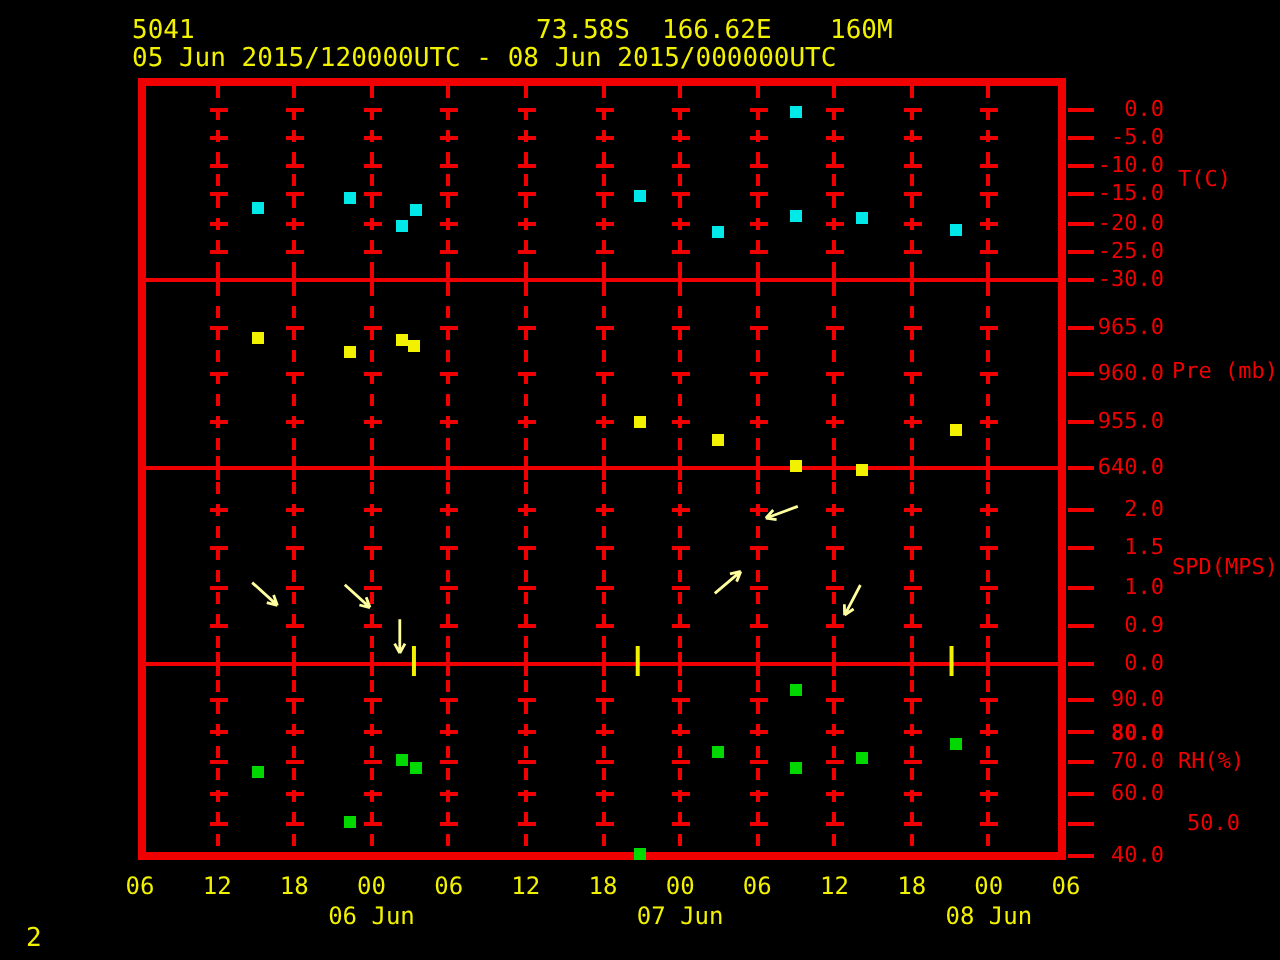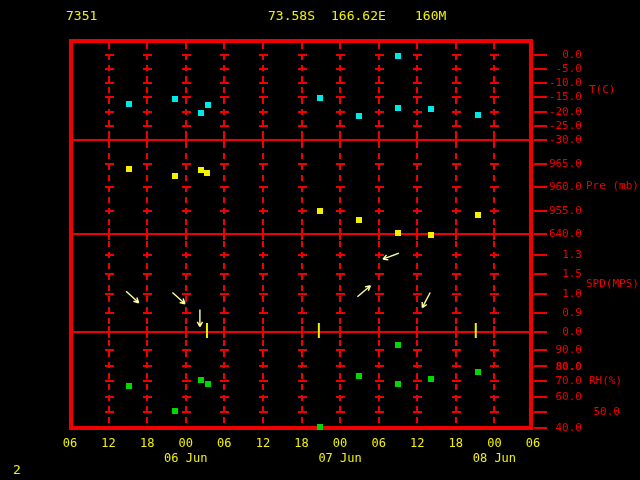--- a/index.html
+++ b/index.html
@@ -17,24 +17,25 @@
   .rdash{position:absolute;width:13px;height:2px;background:#f00000;}
   .pt{position:absolute;width:6px;height:6px;}
   .hlabel{text-align:center;font-size:12px;line-height:12px;}
   .rlabel{text-align:right;}
   #wind-layer{position:absolute;left:0;top:0;}
 </style>
 </head>
 <body>
 
 <div class="screen">
-  <div class="ytext" style="left:66px;top:9px">7351</div>
+  <div class="ytext" style="left:66px;top:9px">5041</div>
   <div class="ytext" style="left:268px;top:9px">73.58S</div>
   <div class="ytext" style="left:331px;top:9px">166.62E</div>
   <div class="ytext" style="left:415px;top:9px">160M</div>
+  <div class="ytext" style="left:66px;top:23px">05 Jun 2015/120000UTC - 08 Jun 2015/000000UTC</div>
 
   <div id="chart-layer">
       <div class="divider" style="position: absolute; left: 73px; top: 139px; width: 456px;"></div>
       <div class="divider" style="position: absolute; left: 73px; top: 233px; width: 456px;"></div>
       <div class="divider" style="position: absolute; left: 73px; top: 331px; width: 456px;"></div>
       <div class="gcol" style="position: absolute; left: 107.583px; top: 43px; height: 383px;"></div>
       <div class="gtick" style="position: absolute; left: 107.583px; top: 134px;"></div>
       <div class="gtick" style="position: absolute; left: 107.583px; top: 228px;"></div>
       <div class="gtick" style="position: absolute; left: 107.583px; top: 326px;"></div>
       <div class="gcol" style="position: absolute; left: 146.167px; top: 43px; height: 383px;"></div>
@@ -205,21 +206,21 @@
       <div class="gcross" style="position: absolute; left: 181.75px; top: 254px;"></div>
       <div class="gcross" style="position: absolute; left: 220.333px; top: 254px;"></div>
       <div class="gcross" style="position: absolute; left: 258.917px; top: 254px;"></div>
       <div class="gcross" style="position: absolute; left: 297.5px; top: 254px;"></div>
       <div class="gcross" style="position: absolute; left: 336.083px; top: 254px;"></div>
       <div class="gcross" style="position: absolute; left: 374.667px; top: 254px;"></div>
       <div class="gcross" style="position: absolute; left: 413.25px; top: 254px;"></div>
       <div class="gcross" style="position: absolute; left: 451.833px; top: 254px;"></div>
       <div class="gcross" style="position: absolute; left: 490.417px; top: 254px;"></div>
       <div class="rdash" style="position: absolute; left: 534px; top: 254px;"></div>
-      <div class="rtext rlabel" style="position: absolute; left: 530px; top: 249px; width: 52px;">1.3</div>
+      <div class="rtext rlabel" style="position: absolute; left: 530px; top: 249px; width: 52px;">2.0</div>
       <div class="gcross" style="position: absolute; left: 104.583px; top: 273.25px;"></div>
       <div class="gcross" style="position: absolute; left: 143.167px; top: 273.25px;"></div>
       <div class="gcross" style="position: absolute; left: 181.75px; top: 273.25px;"></div>
       <div class="gcross" style="position: absolute; left: 220.333px; top: 273.25px;"></div>
       <div class="gcross" style="position: absolute; left: 258.917px; top: 273.25px;"></div>
       <div class="gcross" style="position: absolute; left: 297.5px; top: 273.25px;"></div>
       <div class="gcross" style="position: absolute; left: 336.083px; top: 273.25px;"></div>
       <div class="gcross" style="position: absolute; left: 374.667px; top: 273.25px;"></div>
       <div class="gcross" style="position: absolute; left: 413.25px; top: 273.25px;"></div>
       <div class="gcross" style="position: absolute; left: 451.833px; top: 273.25px;"></div>

